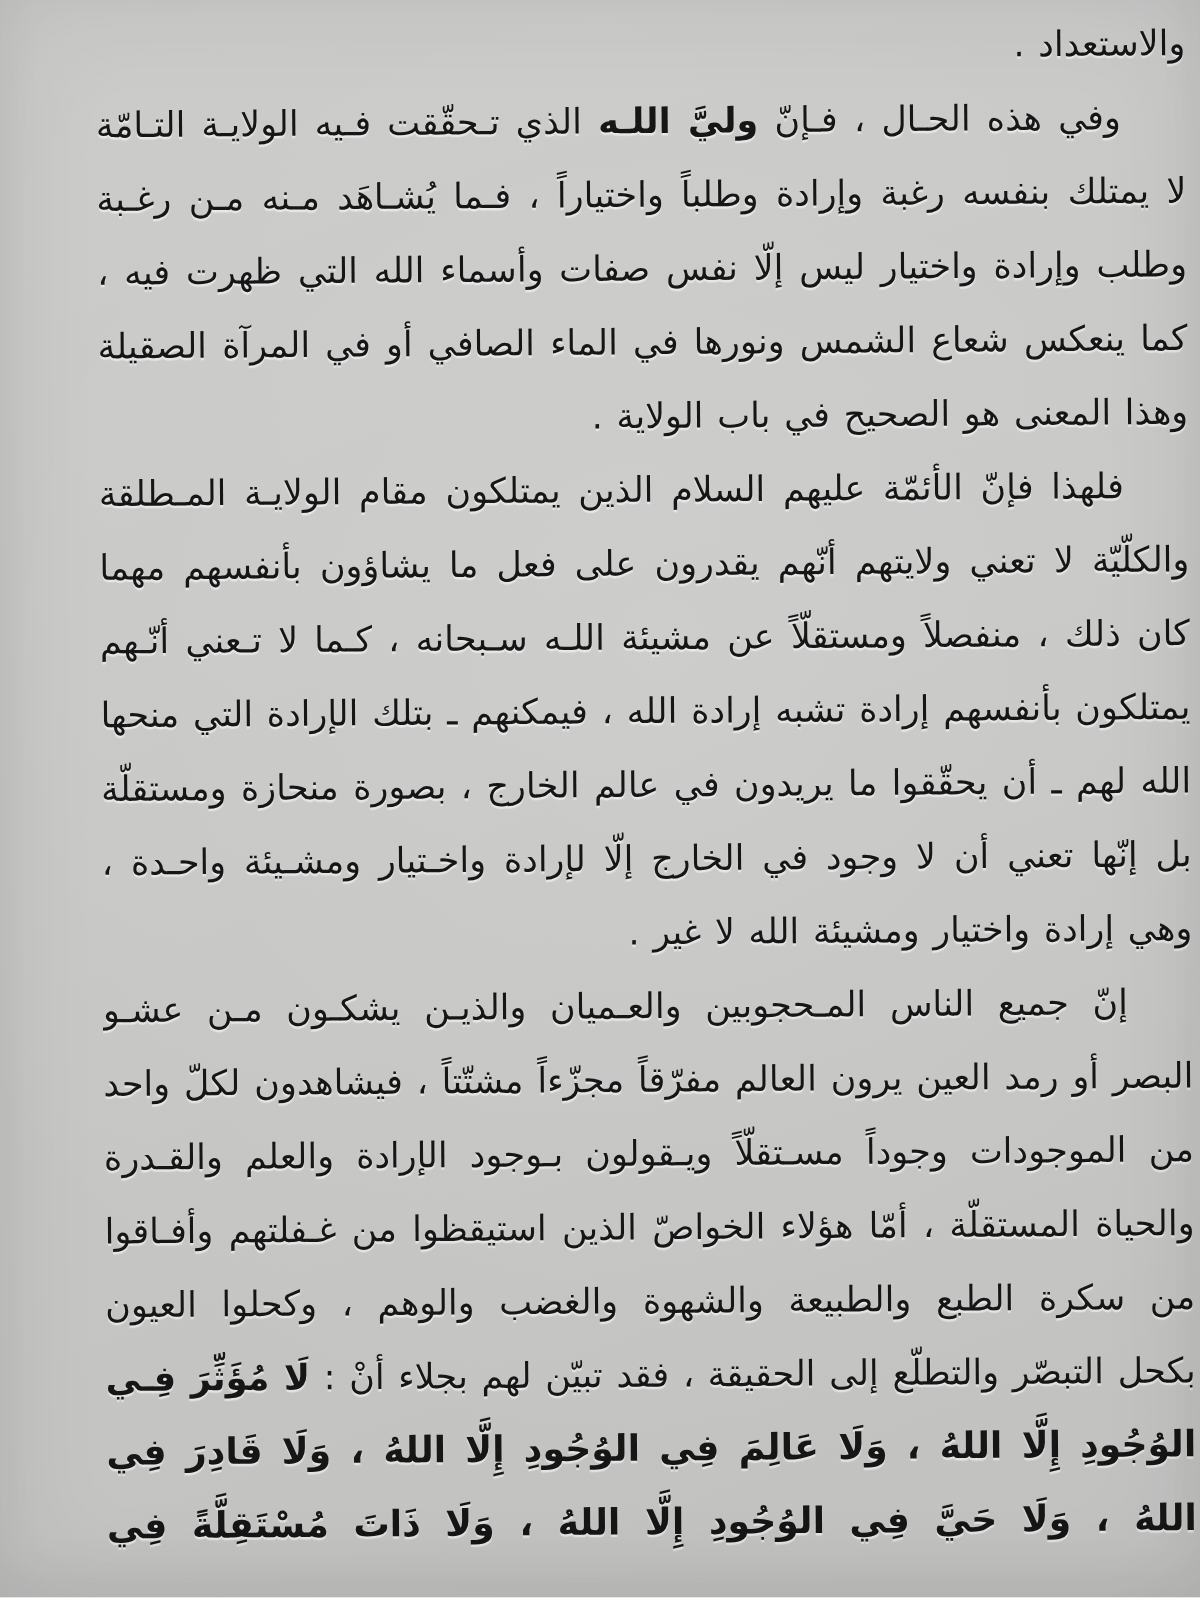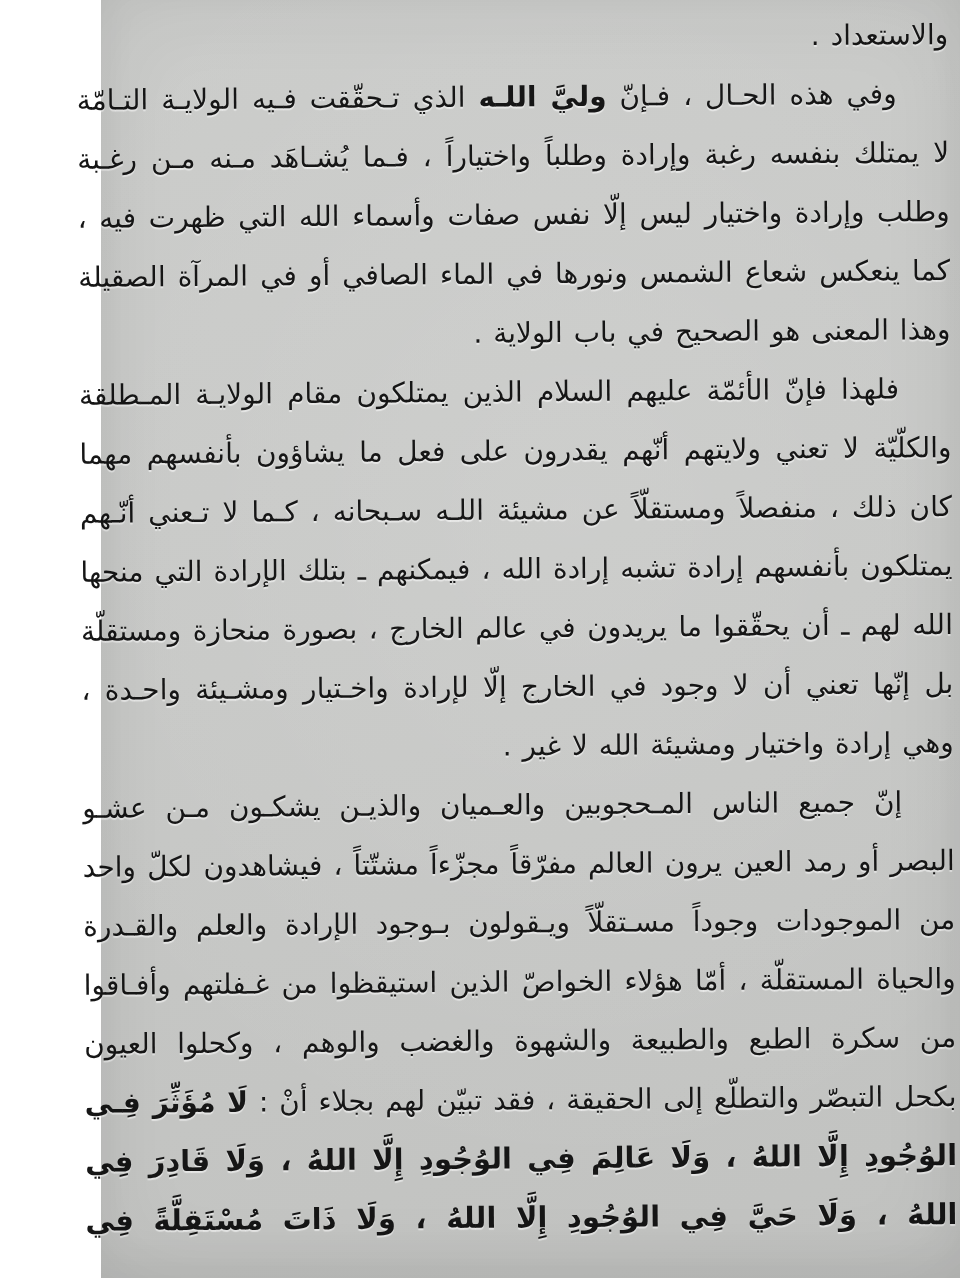--- a/index.html
+++ b/index.html
@@ -5,21 +5,21 @@
   html, body {
     margin: 0;
     padding: 0;
     width: 960px;
     height: 1278px;
     overflow: hidden;
     font-family: "DejaVu Sans", sans-serif;
   }
   .page {
     position: relative;
-    width: 859px;
+    width: 960px;
     height: 1278px;
     background:
       radial-gradient(ellipse 120% 90% at 55% 40%, rgba(255,255,255,0.10), rgba(0,0,0,0.00) 60%),
       linear-gradient(160deg, #cbccca 0%, #c7c8c6 45%, #c1c2c0 100%);
   }
   .page::after {
     content: "";
     position: absolute;
     inset: 0;
     pointer-events: none;

